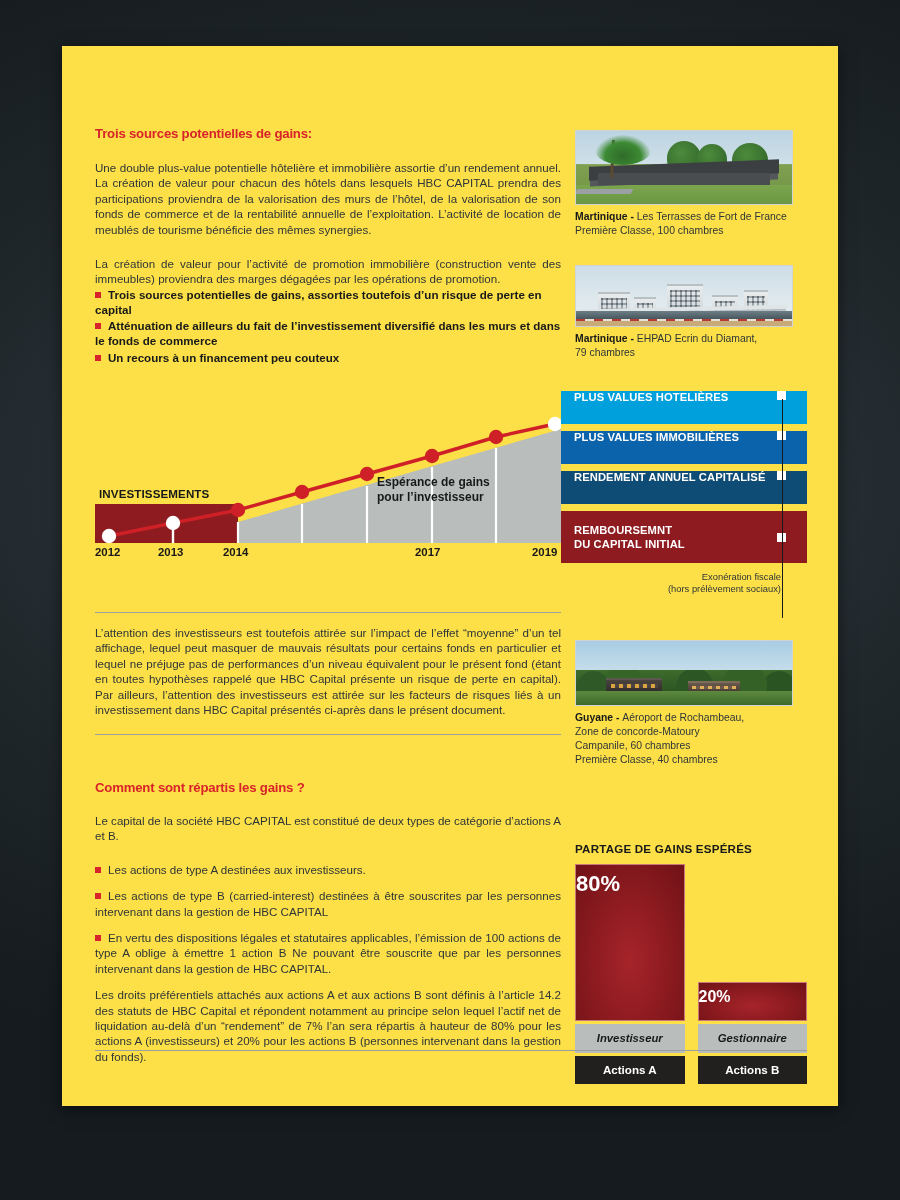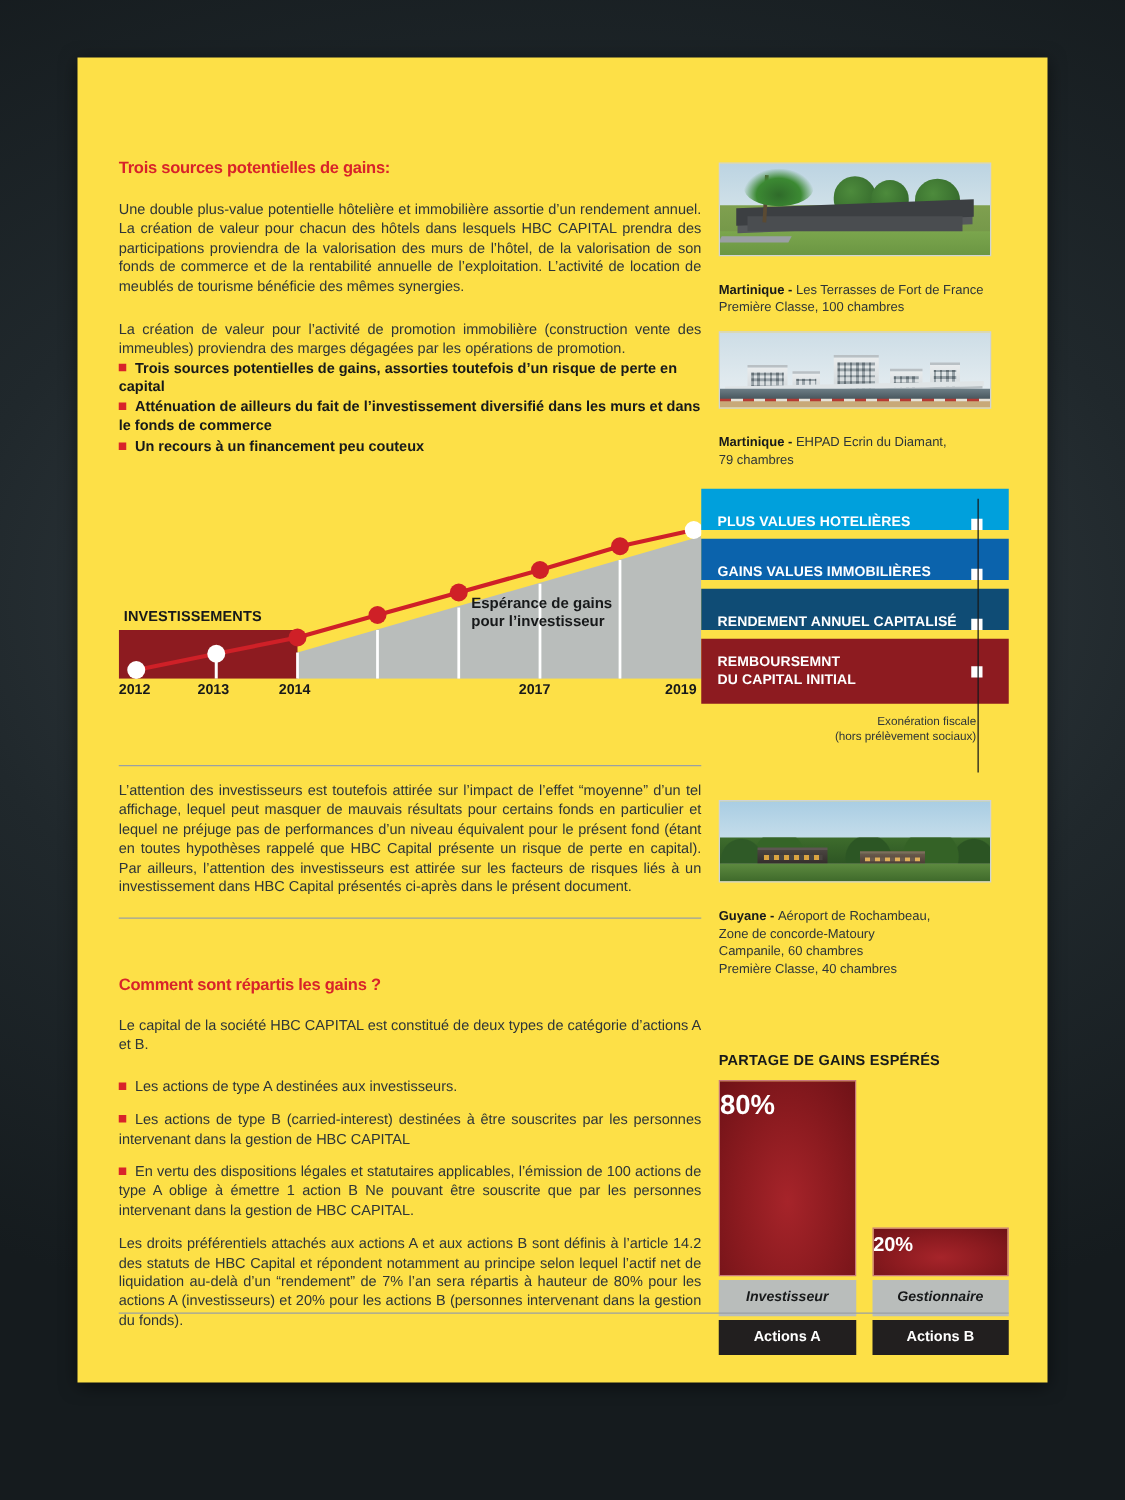--- a/index.html
+++ b/index.html
@@ -76,21 +76,21 @@
   .photo-frame {
     width: 218px;
     border: 1px solid #cfd3d5;
     overflow: hidden;
     position: relative;
   }
   .photo-cap {
     font-size: 10.4px;
     line-height: 14px;
     color: #2e3538;
-    margin-top: 21px;
+    margin-top: 5px;
   }
   .photo-cap b { color: #17191a; }
 
   
   .ph1 { height: 75px; background: linear-gradient(#bcd4e2 0%, #cfe0e8 45%, #7fa04f 46%, #6d9145 100%); }
   .ph1 .roof {
     position:absolute; left:6%; top:44%; width:88%; height:19%;
     background:#3c3f42;
     transform: skewY(-2.2deg);
     box-shadow: 0 7px 0 -1px #55585b;
@@ -223,21 +223,21 @@
     color: #17191a;
     line-height: 15px;
   }
 
   
   .leg-bar {
     position: absolute;
     left: 466px;
     width: 246px;
     display: flex;
-    align-items: flex-end;
+    align-items: flex-start;
     color: #fff;
     font-size: 11.2px;
     font-weight: bold;
     letter-spacing: .1px;
     padding-left: 13px;
   }
   .leg-bar .marker {
     position: absolute;
     right: 21px;
     width: 9px; height: 9px;
@@ -438,21 +438,21 @@
       <span style="left:320px;">2017</span>
       <span style="left:437px;">2019</span>
     </div>
 
     <div class="leg-bar" style="top:0px;  height:33px; background:#00a0dc;">
       <span>PLUS VALUES HOTELIÈRES</span>
       <span class="marker"></span>
     </div>
 
     <div class="leg-bar" style="top:40px; height:33px; background:#0b63ac;">
-      <span>GAINS VALUES IMMOBILIÈRES</span>
+      <span>PLUS VALUES IMMOBILIÈRES</span>
       <span class="marker"></span>
     </div>
 
     <div class="leg-bar" style="top:80px; height:33px; background:#0f4c75;">
       <span>RENDEMENT ANNUEL CAPITALISÉ</span>
       <span class="marker"></span>
     </div>
 
     <div class="leg-bar" style="top:120px; height:52px; background:#8d1b20; line-height:14.5px; align-items:center;">
       <span><span>REMBOURSEMNT</span><br><span>DU CAPITAL INITIAL</span></span>

